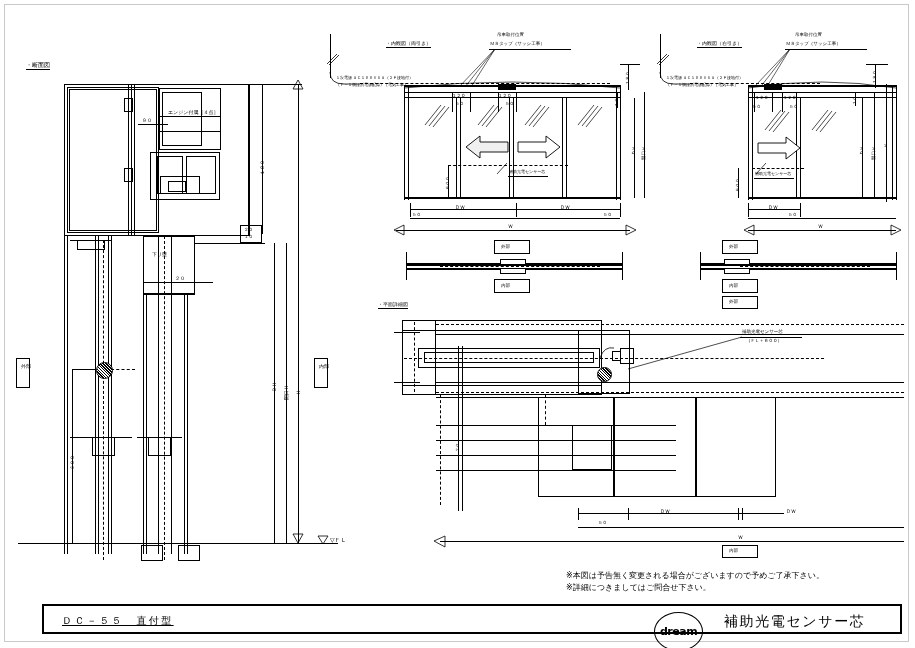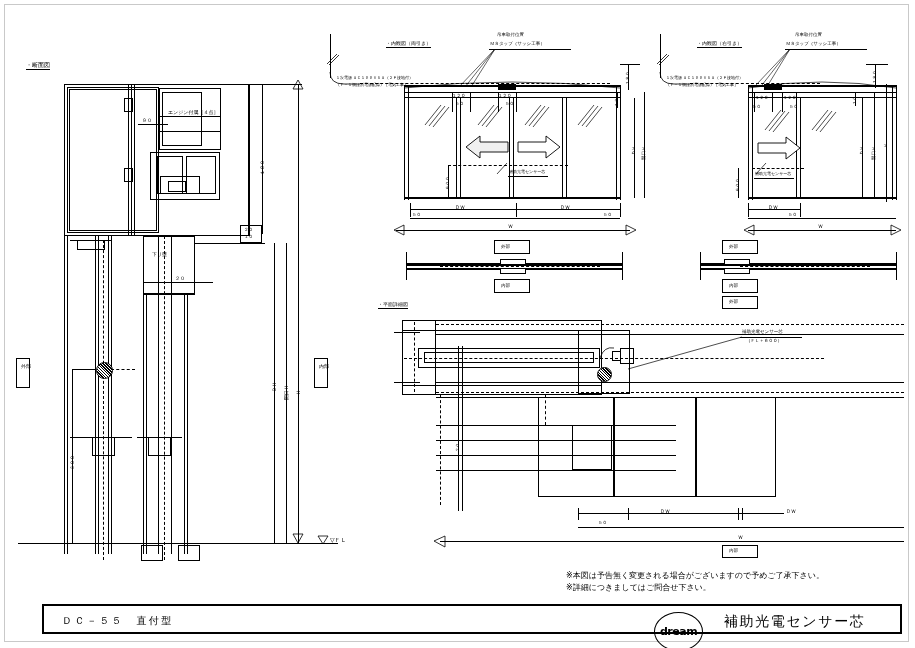--- a/index.html
+++ b/index.html
@@ -481,20 +481,20 @@
 
     <div class="box" style="left:722px;top:545px;width:36px;height:13px;">
       <div class="txt t45" style="left:6px;top:3px;">内部</div>
     </div>
   </div>
 
   <div class="txt t8" style="left:566px;top:572px;">※本図は予告無く変更される場合がございますので予めご了承下さい。</div>
   <div class="txt t8" style="left:566px;top:584px;">※詳細につきましてはご問合せ下さい。</div>
 
   <div class="titleblock" style="left:42px;top:604px;width:860px;height:30px;">
-    <div class="txt t10 lsp2" style="left:18px;top:10px;">ＤＣ－５５　直付型</div>
+    <div class="txt t10 lsp2" style="left:18px;top:10px;text-decoration:underline;">ＤＣ－５５　直付型</div>
     <div style="position:absolute;left:610px;top:6px;">
       <span class="logo-oval">dream</span>
     </div>
     <div class="txt t14 lsp" style="left:680px;top:8px;">補助光電センサー芯</div>
   </div>
 
 </div>
 
 </body></html>

